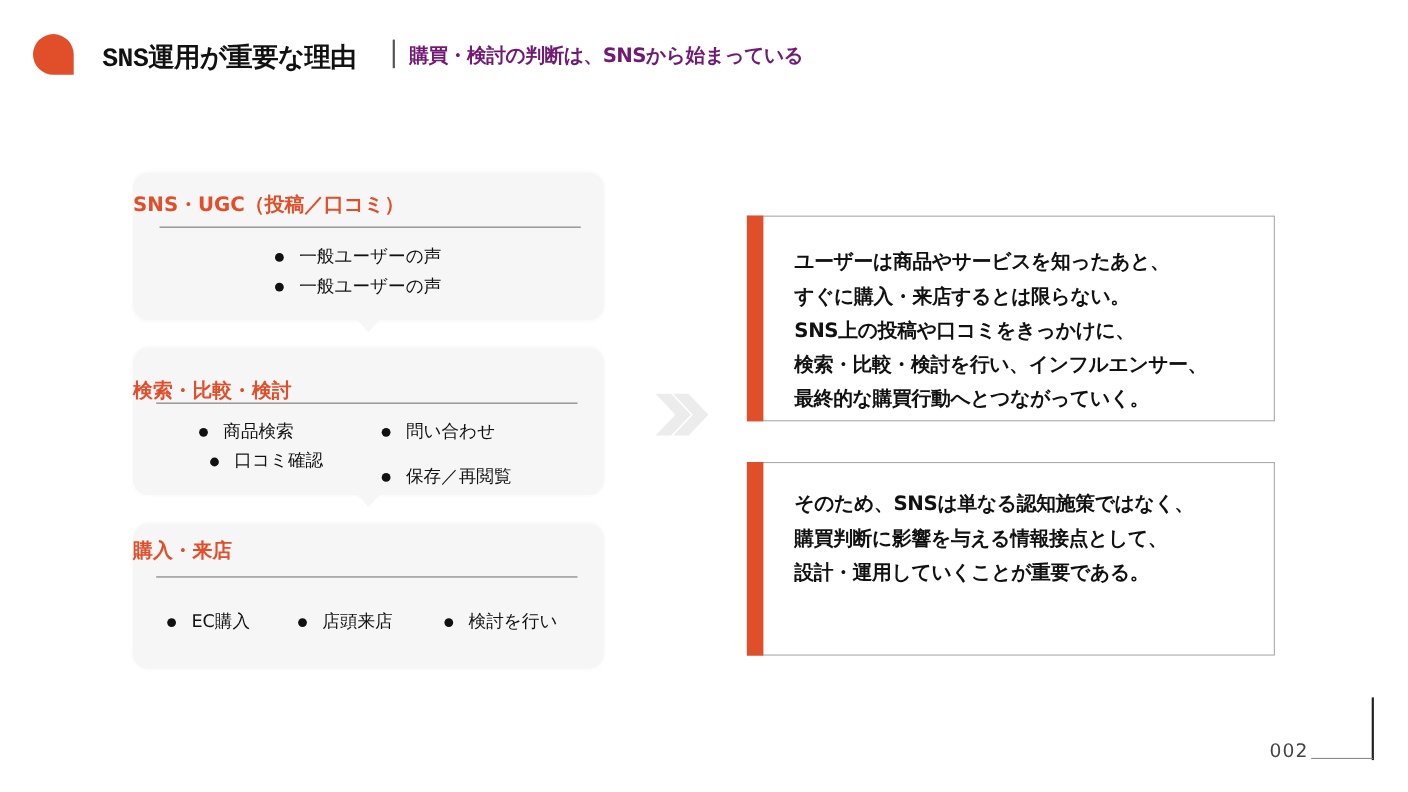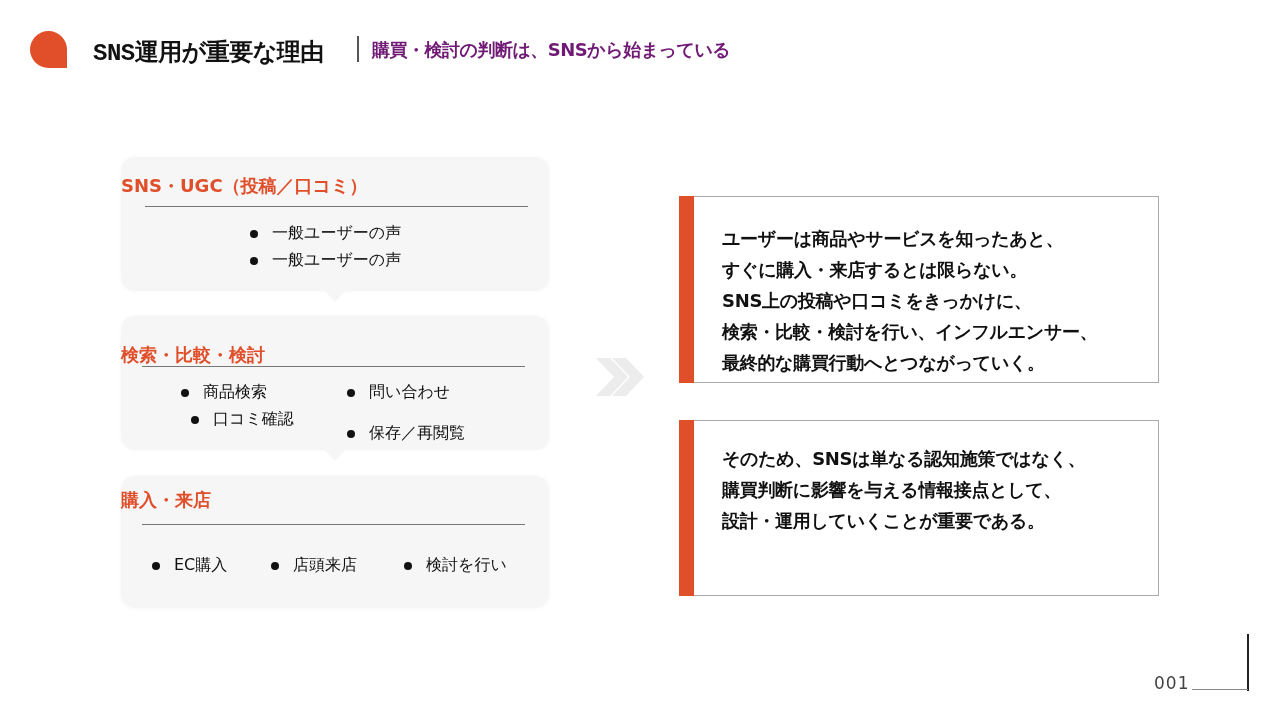--- a/index.html
+++ b/index.html
@@ -112,15 +112,15 @@
 
 <div class="msg-box" style="top:420px;height:176px;padding-left:34px;">
   <div class="bar"></div>
   <div class="msg-text" style="top:22px;">
     <div>そのため、SNSは単なる認知施策ではなく、</div>
     <div>購買判断に影響を与える情報接点として、</div>
     <div>設計・運用していくことが重要である。</div>
   </div>
 </div>
 
-<div class="page-num">001</div>
+<div class="page-num">002</div>
 <div class="corner-v"></div>
 <div class="corner-h"></div>
 
 </body></html>

